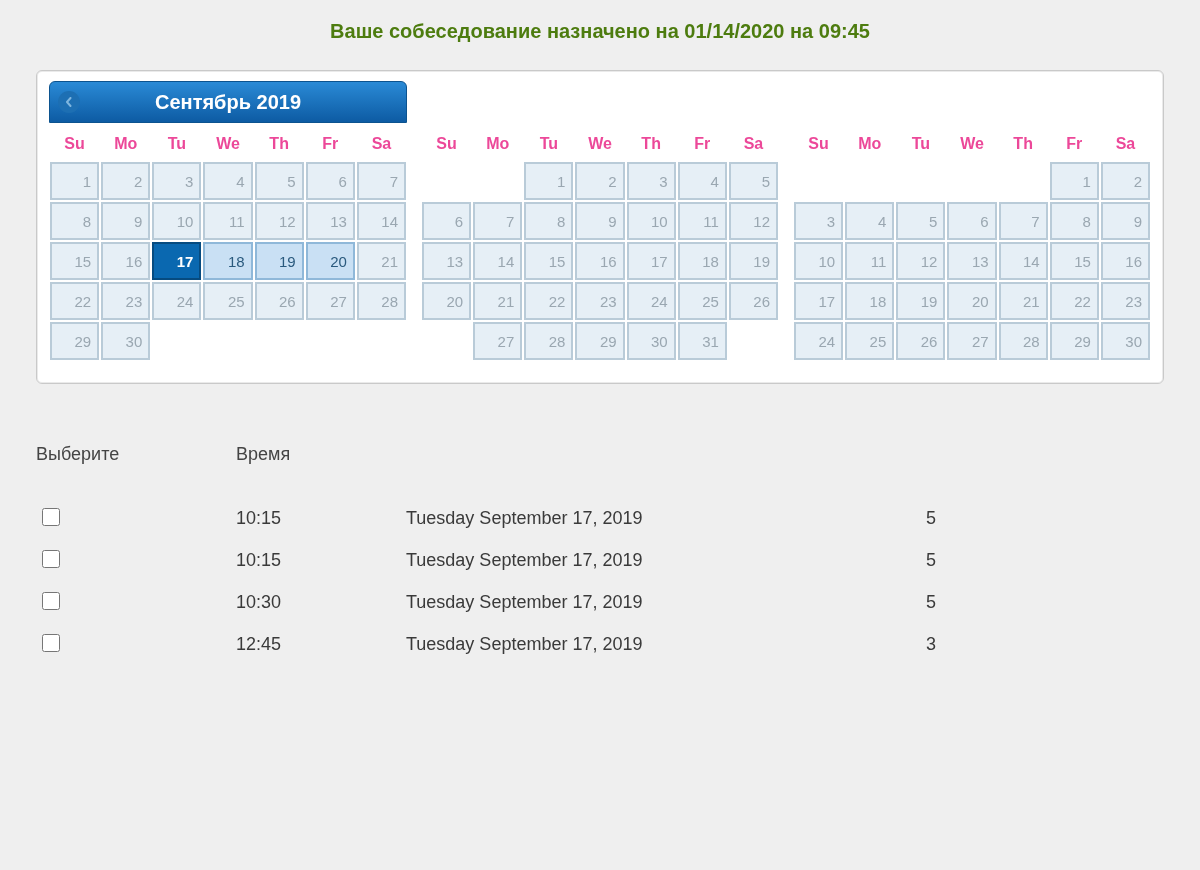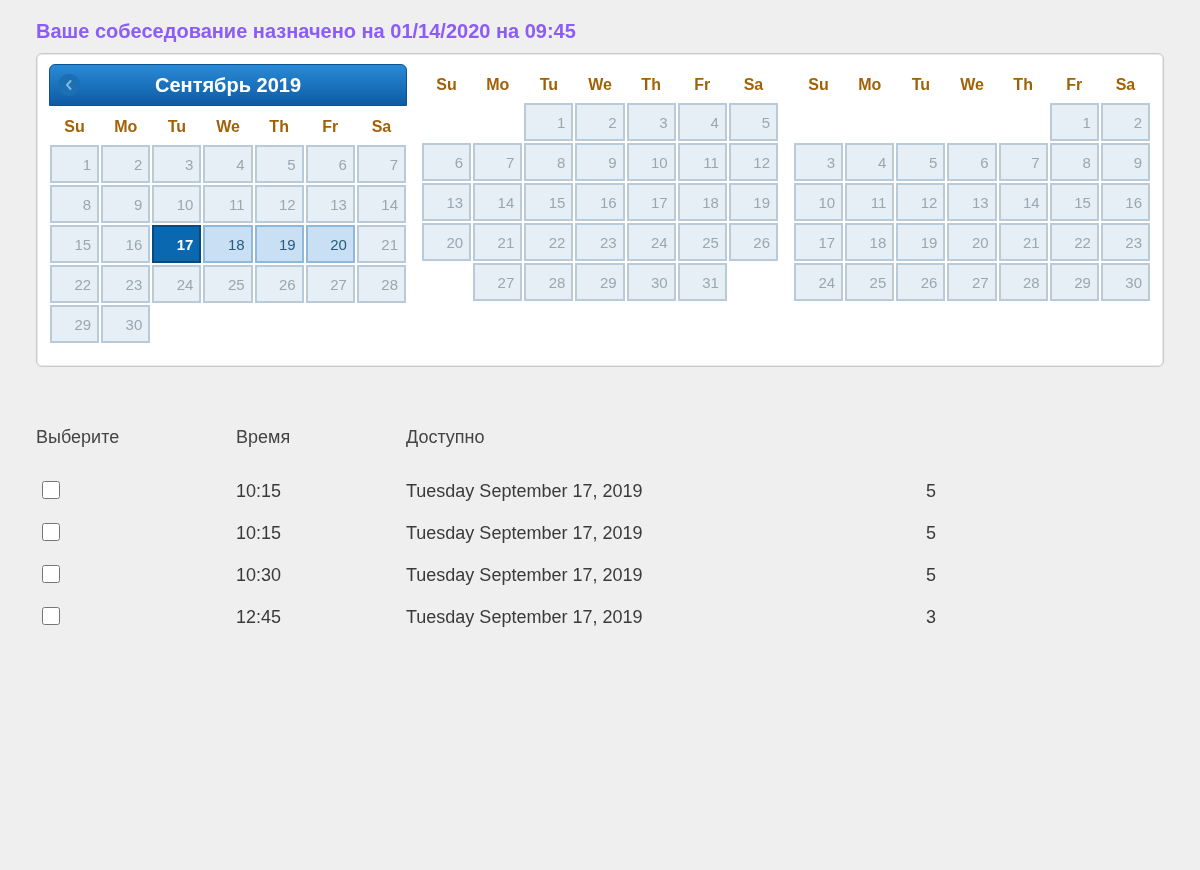--- a/index.html
+++ b/index.html
@@ -10,33 +10,35 @@
     font-family: Arial, Helvetica, sans-serif;
     font-size: 14px;
     color: #333;
   }
   .page {
     padding: 20px 36px;
   }
   .title {
     font-weight: bold;
     font-size: 20px;
-    color: #8b5cf6;
-    margin-bottom: 10px;
+    color: #4d7c0f;
+    margin-bottom: 27px;
+    text-align: center;
   }
   .calendar-panel {
     background: #fff;
     border: 1px solid #c9c9c9;
     border-radius: 6px;
     padding: 10px 12px 22px 12px;
     box-shadow: inset 0 0 0 1px #eaeaea;
   }
   .months-row {
     display: flex;
     gap: 14px;
+    align-items: flex-end;
   }
   .month {
     flex: 1;
     min-width: 0;
   }
   .month-header {
     background: linear-gradient(#2a8ad6, #0d5ba3);
     color: #fff;
     font-weight: bold;
     font-size: 20px;
@@ -71,21 +73,21 @@
   .nav-btn svg { display:block; }
   .dow-row, .week-row {
     display: grid;
     grid-template-columns: repeat(7, 1fr);
   }
   .dow-cell {
     text-align: center;
     font-weight: bold;
     font-size: 16px;
     padding: 12px 0 8px 0;
-    color: #a16207;
+    color: #ec4899;
   }
   .day-cell {
     height: 38px;
     margin: 1px;
     display: flex;
     align-items: center;
     justify-content: flex-end;
     padding: 0 6px;
     font-size: 15px;
     border: 1px solid transparent;
@@ -117,21 +119,21 @@
     margin-top: 60px;
     font-size: 18px;
     color: #3a3a3a;
   }
   .slots-header, .slot-row {
     display: grid;
     grid-template-columns: 200px 170px 520px 1fr;
     align-items: center;
   }
   .slots-header {
-    margin-bottom: 22px;
+    margin-bottom: 32px;
   }
   .slots-header > div {
     color: #444;
   }
   .slot-row {
     padding: 8px 0;
   }
   .slot-check {
     padding-left: 2px;
   }
@@ -340,21 +342,20 @@
             <div class="day-cell day-disabled">30</div>
           </div>
         </div>
       </div>
   </div>
 
   <div class="slots">
     <div class="slots-header">
       <div>Выберите</div>
       <div>Время</div>
-      <div>Доступно</div>
     </div>
     <div id="slots-body">
         <div class="slot-row">
           <div class="slot-check"><input type="checkbox" style=""></div>
           <div>10:15</div>
           <div>Tuesday September 17, 2019</div>
           <div>5</div>
         </div>
         <div class="slot-row">
           <div class="slot-check"><input type="checkbox" style=""></div>

